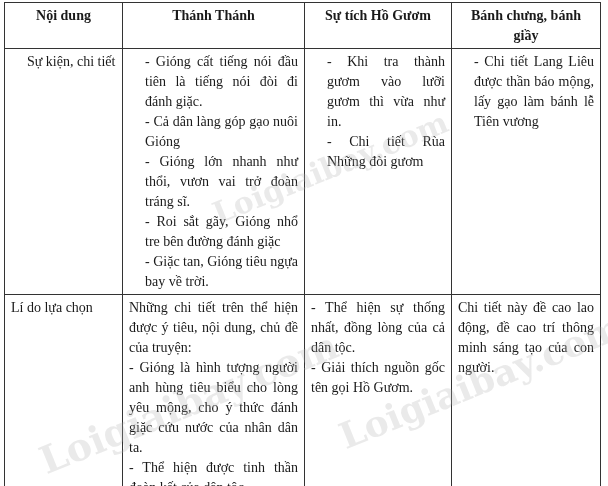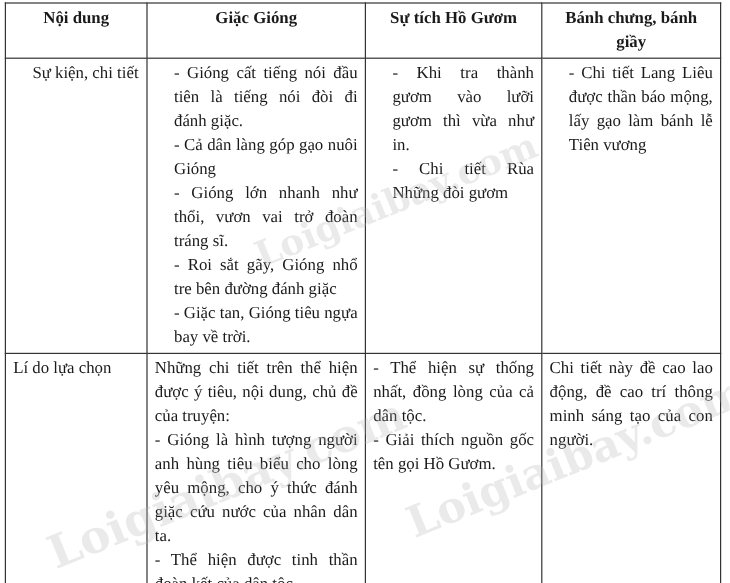--- a/index.html
+++ b/index.html
@@ -31,21 +31,21 @@
   <table class="grid">
     <colgroup>
         <col class="c1">
         <col class="c2">
         <col class="c3">
         <col class="c4">
       </colgroup>
     <tbody>
         <tr>
       <th>Nội dung</th>
-      <th>Giặc Gióng</th>
+      <th>Thánh Thánh</th>
       <th class="left">Sự tích Hồ Gươm</th>
       <th class="left">Bánh chưng, bánh giầy</th>
     </tr>
     <tr class="r1">
       <td><span class="lbl">Sự kiện, chi tiết</span></td>
       <td>
         <p class="para">- Gióng cất tiếng nói đầu tiên là tiếng nói đòi đi đánh giặc.</p>
         <p class="para">- Cả dân làng góp gạo nuôi Gióng</p>
         <p class="para">- Gióng lớn nhanh như thổi, vươn vai trở đoàn tráng sĩ.</p>
         <p class="para">- Roi sắt gãy, Gióng nhổ tre bên đường đánh giặc</p>

